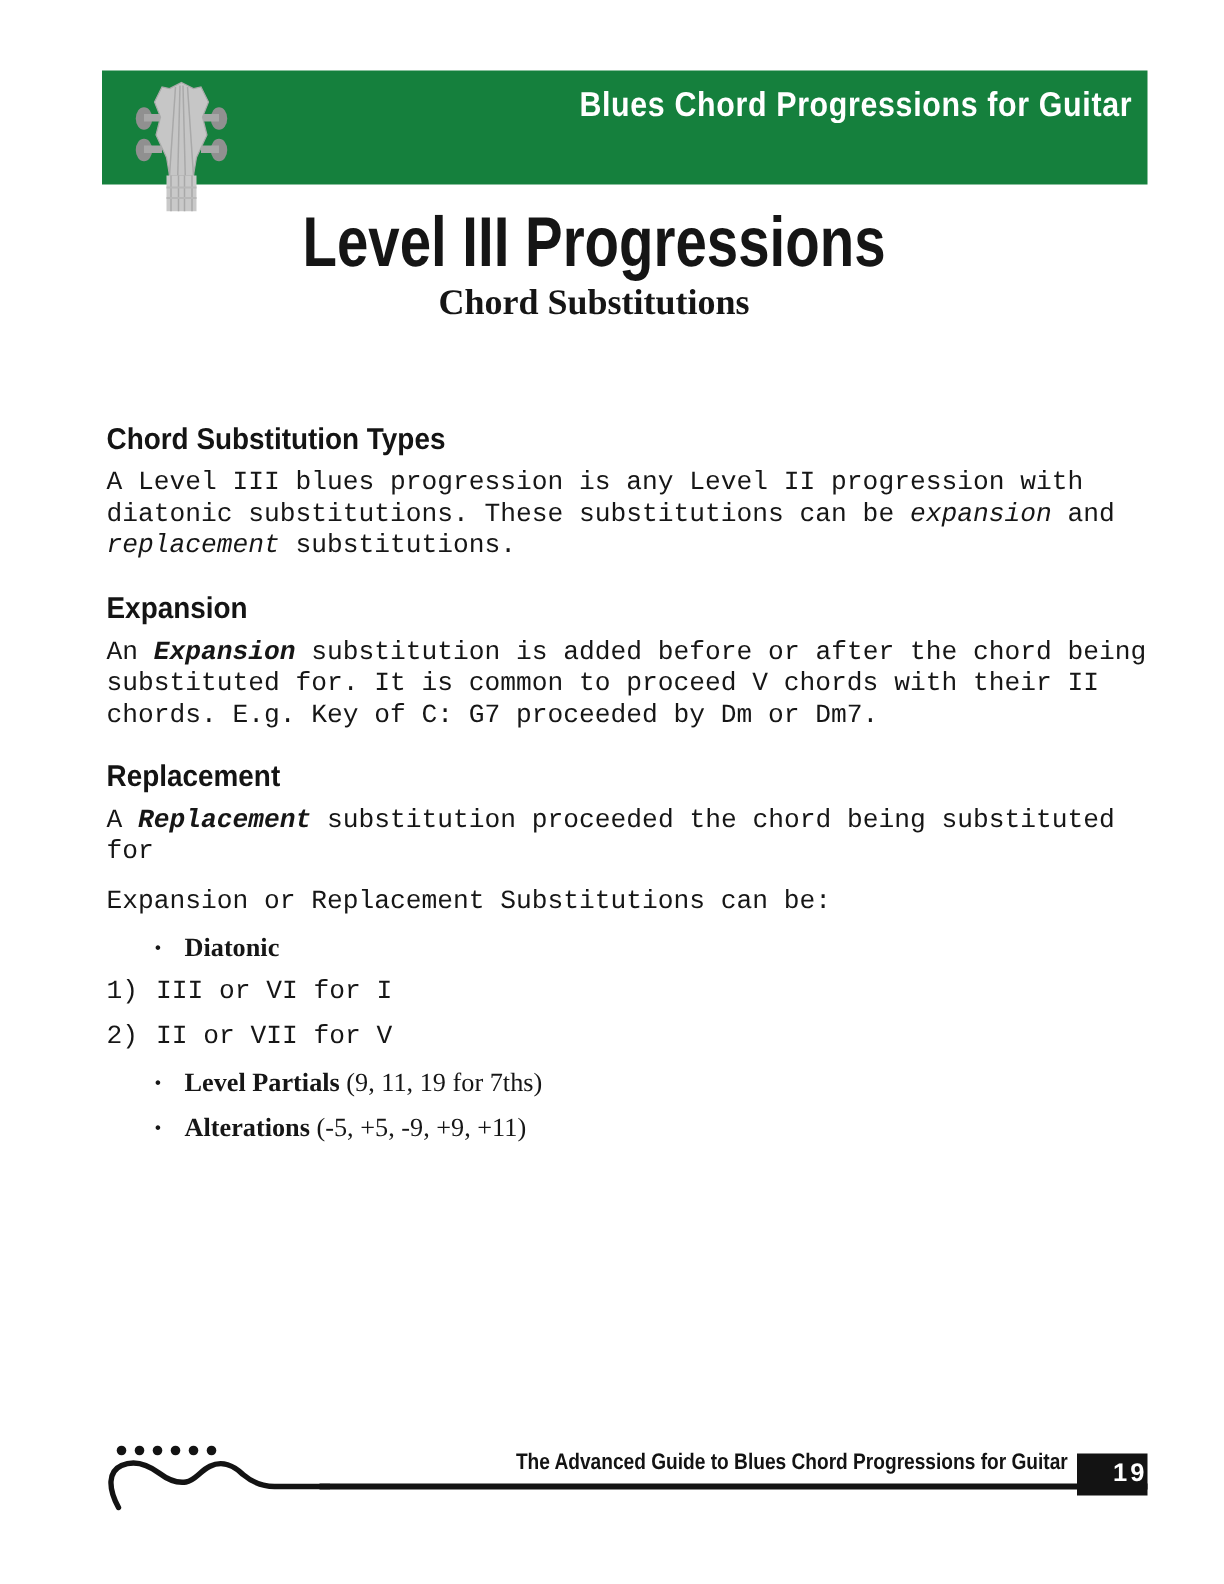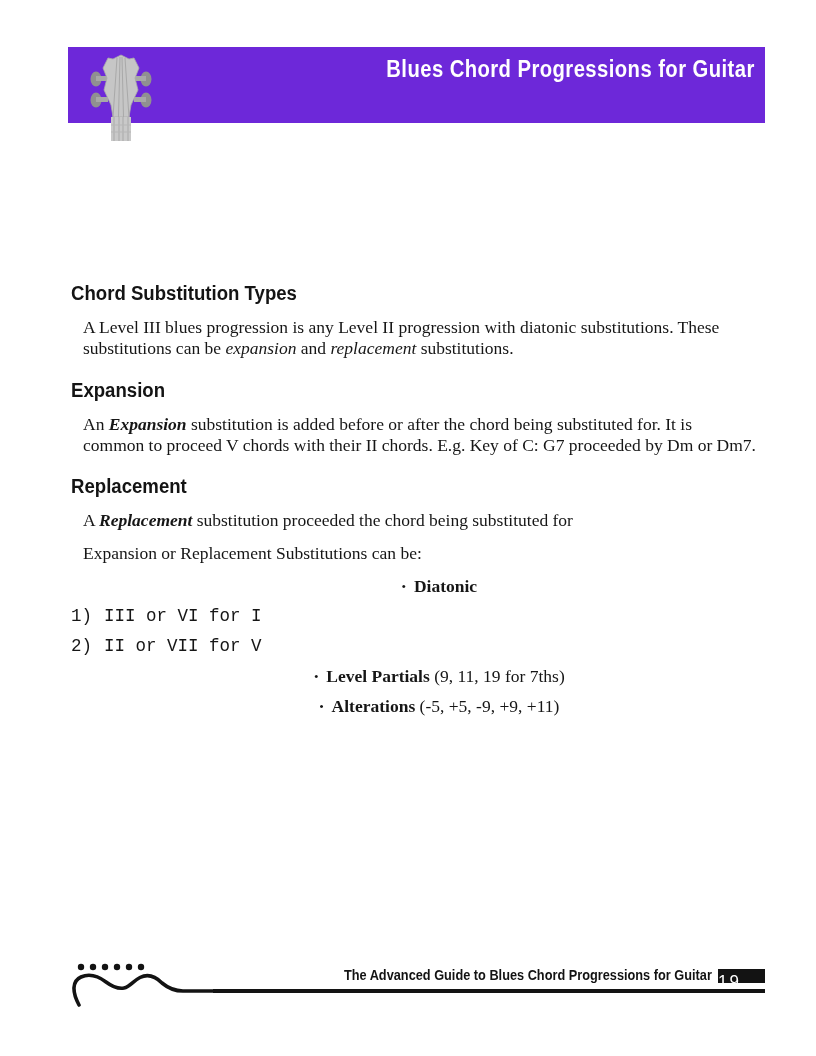--- a/index.html
+++ b/index.html
@@ -5,21 +5,21 @@
   html,body { margin:0; padding:0; background:#e8e8e8; }
   .page {
     position:relative; width:816px; height:1056px; margin:0 auto;
     background:#ffffff; overflow:hidden;
     font-family:"Liberation Serif", serif; color:#161616;
   }
 
   
   .topbar {
     position:absolute; left:68px; top:47px; width:697px; height:76px;
-    background:#6d28d9; z-index:1;
+    background:#15803d; z-index:1;
   }
   .topbar-title {
     position:absolute; right:10px; top:9px;
     color:#ffffff; font-family:"Liberation Sans", sans-serif;
     font-weight:bold; font-size:23px; letter-spacing:0.5px;
     transform:scaleX(0.88); transform-origin:right center; white-space:nowrap;
   }
   .headstock { position:absolute; left:82px; top:53px; z-index:2; }
 
   
@@ -37,29 +37,29 @@
   
   .content {
     position:absolute; left:71px; top:281px; width:697px;
     font-size:17.5px; line-height:21px;
   }
   .content h2 {
     margin:0 0 7px 0; font-family:"Liberation Sans", sans-serif;
     font-weight:bold; font-size:20px; line-height:24px; color:#141414;
     transform:scaleX(0.93); transform-origin:left center; white-space:nowrap;
   }
-  .content p { margin:12px; }
+  .content p { margin:0;font-family:Liberation Mono, monospace; }
   .sec-expansion { margin-top:19px; }
   .sec-replacement { margin-top:18px; }
   .para-followup { margin-top:12px !important; }
   em.it { font-style:italic; }
   b.bi { font-style:italic; font-weight:bold; }
 
   .sub-list { margin-top:9px; }
-  .bullet-row { margin-left:32px; margin-bottom:9px;text-align:center; }
+  .bullet-row { margin-left:32px; margin-bottom:9px; }
   .bullet-char { display:inline-block; width:20px; font-size:13px; vertical-align:1px; }
   .bullet-label { font-weight:bold; }
   .sub-row { margin-bottom:9px;font-family:Liberation Mono, monospace; }
   .sub-num { display:inline-block; width:33px; }
 
   
   .footnote {
     margin-top:37px; margin-left:38px; text-indent:-14px; width:640px;
     font-family:"Liberation Sans", sans-serif; font-size:16px; line-height:20px;
     color:#1d1d1d;
@@ -68,23 +68,23 @@
 
   
   .footer-curve { position:absolute; left:70px; top:948px; z-index:1; }
   .footer-line { position:absolute; left:213px; top:989px; width:552px; height:4px; background:#131313; }
   .footer-text {
     position:absolute; top:966px; right:104px;
     font-family:"Liberation Sans", sans-serif; font-weight:bold; font-size:15px;
     color:#131313; transform:scaleX(0.85); transform-origin:right center; white-space:nowrap;
   }
   .page-box {
-    position:absolute; left:718px; top:969px; width:47px; height:14px;
-    background:#131313; color:#ffffff; text-align:left;
-    font-family:"Liberation Sans", sans-serif; font-weight:normal; font-size:17px;
+    position:absolute; left:718px; top:969px; width:47px; height:28px;
+    background:#131313; color:#ffffff; text-align:right;
+    font-family:"Liberation Sans", sans-serif; font-weight:bold; font-size:17px;
     line-height:26px; letter-spacing:2px;
   }
 </style>
 </head>
 <body>
 
 <div class="page">
 
   <header class="topbar">
     <div class="topbar-title">Blues Chord Progressions for Guitar</div>
@@ -99,20 +99,24 @@
     <rect x="14" y="44" width="12" height="5" fill="#a8a8a8"></rect>
     <rect x="52" y="23" width="12" height="5" fill="#a8a8a8"></rect>
     <rect x="52" y="44" width="12" height="5" fill="#a8a8a8"></rect>
     <path d="M39,2 L47,6 L52,5 L57,15 L53,25 L56,37 L49,52 L47,64 L31,64 L29,52 L22,37 L25,25 L21,15 L26,5 L31,6 Z" fill="#c6c6c6" stroke="#aaaaaa" stroke-width="0.8"></path>
     <path d="M35,5 L31,64 M38,4 L36.5,64 M40,4 L41.5,64 M43,5 L47,64" stroke="#a9a9a9" stroke-width="1" fill="none"></path>
     <rect x="29" y="64" width="20" height="24" fill="#c9c9c9"></rect>
     <path d="M32,64 L32,88 M37,64 L37,88 M41,64 L41,88 M46,64 L46,88" stroke="#a9a9a9" stroke-width="1"></path>
     <path d="M29,72 L49,72 M29,79 L49,79" stroke="#b8b8b8" stroke-width="1.2"></path>
   </svg>
 
+  <div class="title-block">
+    <h1>Level III Progressions</h1>
+    <div class="subtitle">Chord Substitutions</div>
+  </div>
 
   <main class="content">
 
     <section>
       <h2>Chord Substitution Types</h2>
       <p><span>A Level III blues progression is any Level II progression with diatonic substitutions. These substitutions can be </span><em class="it">expansion</em><span> and </span><em class="it">replacement</em><span> substitutions.</span></p>
     </section>
 
     <section class="sec-expansion">
       <h2>Expansion</h2>

